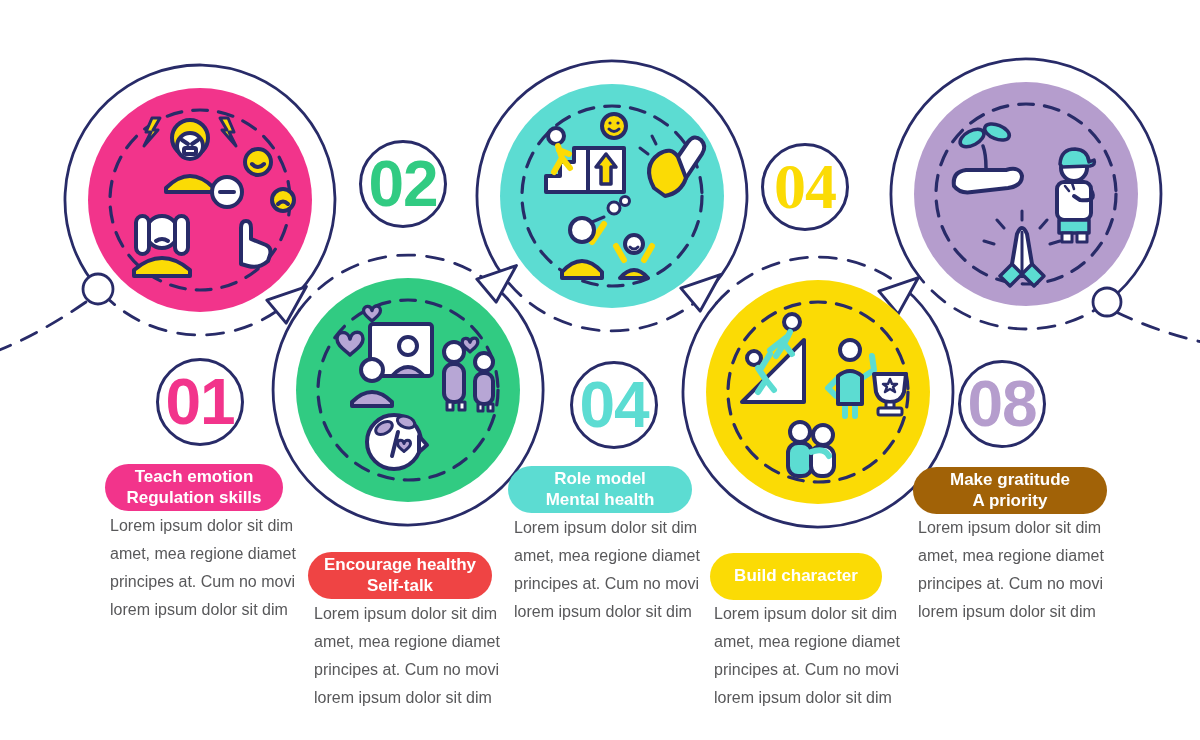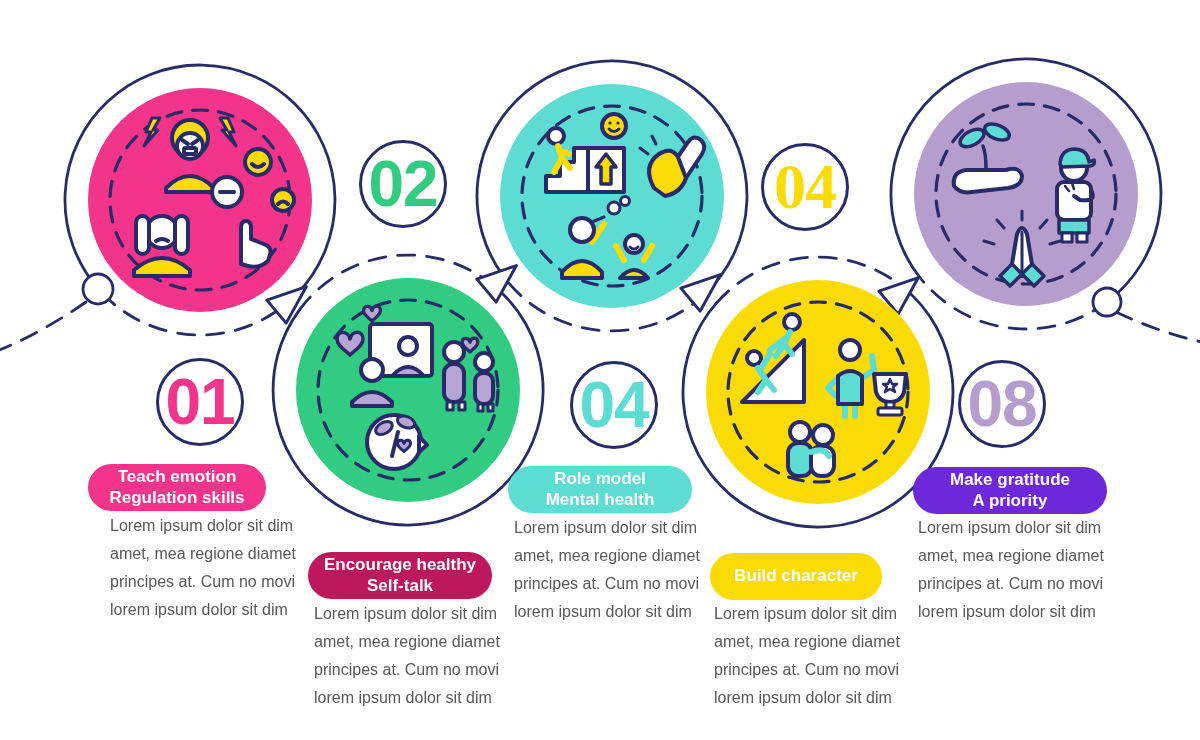--- a/index.html
+++ b/index.html
@@ -7,21 +7,21 @@
          font-family:"Liberation Sans", sans-serif;}
   .art{position:absolute;left:0;top:0;}
   .step{position:absolute;left:0;top:0;width:0;height:0;}
   .num{position:absolute;width:88px;height:88px;border:3px solid #282B68;border-radius:50%;
        display:flex;align-items:center;justify-content:center;
        font-size:64px;font-weight:bold;letter-spacing:-1px;background:#fff;box-sizing:border-box;}
   .badge{position:absolute;height:47px;border-radius:24px;display:flex;align-items:center;justify-content:center;
          color:#ffffff;font-weight:bold;font-size:17px;line-height:1.18;text-align:center;}
   .badge span{white-space:pre-line;}
   .body{position:absolute;margin:0;width:212px;font-size:16px;line-height:1.75;color:#58585A;white-space:pre-line;}
-  .s1 .num{left:156px;top:358px;}  .s1 .badge{left:88px;top:464px;width:178px;}  .s1 .body{left:110px;top:512px;}
+  .s1 .num{left:156px;top:358px;}  .s1 .badge{left:105px;top:464px;width:178px;}  .s1 .body{left:110px;top:512px;}
   .s2 .num{left:359px;top:140px;}  .s2 .badge{left:308px;top:552px;width:184px;}  .s2 .body{left:314px;top:600px;}
   .s3 .num{left:570px;top:361px;}  .s3 .badge{left:508px;top:466px;width:184px;}  .s3 .body{left:514px;top:514px;}
   .s4 .num{left:761px;top:143px;}  .s4 .badge{left:710px;top:553px;width:172px;}  .s4 .body{left:714px;top:600px;}
   .s5 .num{left:958px;top:360px;}  .s5 .badge{left:913px;top:467px;width:194px;}  .s5 .body{left:918px;top:514px;}
 </style>
 </head>
 <body>
 
 <div class="stage">
 
@@ -223,21 +223,21 @@
 Regulation skills</span>
       </div>
     <p class="body">Lorem ipsum dolor sit dim
 amet, mea regione diamet
 principes at. Cum no movi
 lorem ipsum dolor sit dim</p>
   </div>
 
   <div class="step s2">
     <div class="num" style="color: rgb(49, 203, 130);">02</div>
-    <div class="badge" style="background: #be185d;">
+    <div class="badge" style="background: #ef4444;">
         <span>Encourage healthy
 Self-talk</span>
       </div>
     <p class="body">Lorem ipsum dolor sit dim
 amet, mea regione diamet
 principes at. Cum no movi
 lorem ipsum dolor sit dim</p>
   </div>
 
   <div class="step s3">
@@ -258,21 +258,21 @@
         <span>Build character</span>
       </div>
     <p class="body">Lorem ipsum dolor sit dim
 amet, mea regione diamet
 principes at. Cum no movi
 lorem ipsum dolor sit dim</p>
   </div>
 
   <div class="step s5">
     <div class="num" style="color: rgb(181, 157, 205);">08</div>
-    <div class="badge" style="background: #6d28d9;">
+    <div class="badge" style="background: #a16207;">
         <span>Make gratitude
 A priority</span>
       </div>
     <p class="body">Lorem ipsum dolor sit dim
 amet, mea regione diamet
 principes at. Cum no movi
 lorem ipsum dolor sit dim</p>
   </div>
 
 </div>

